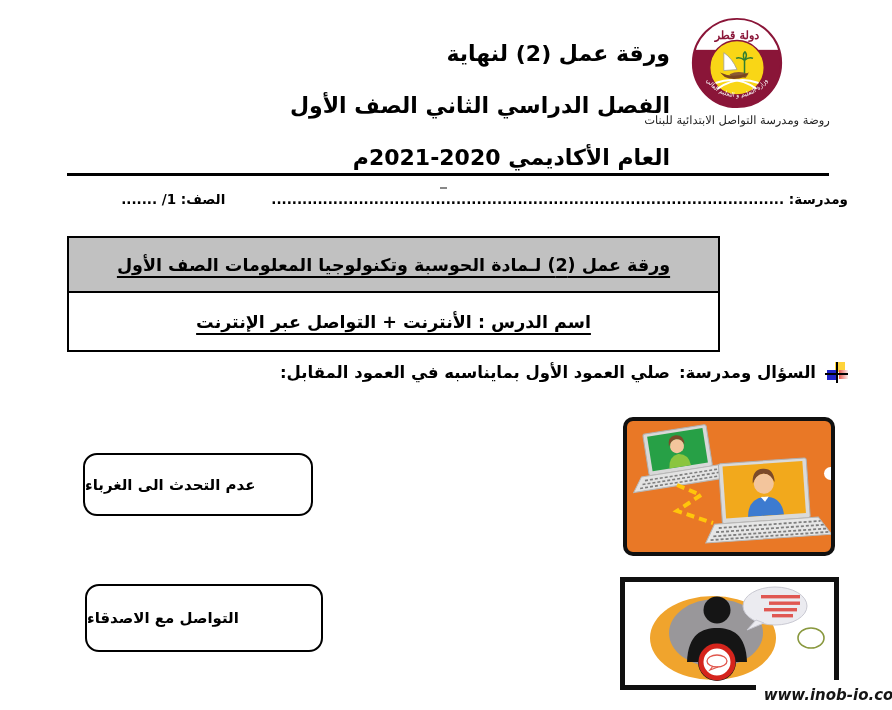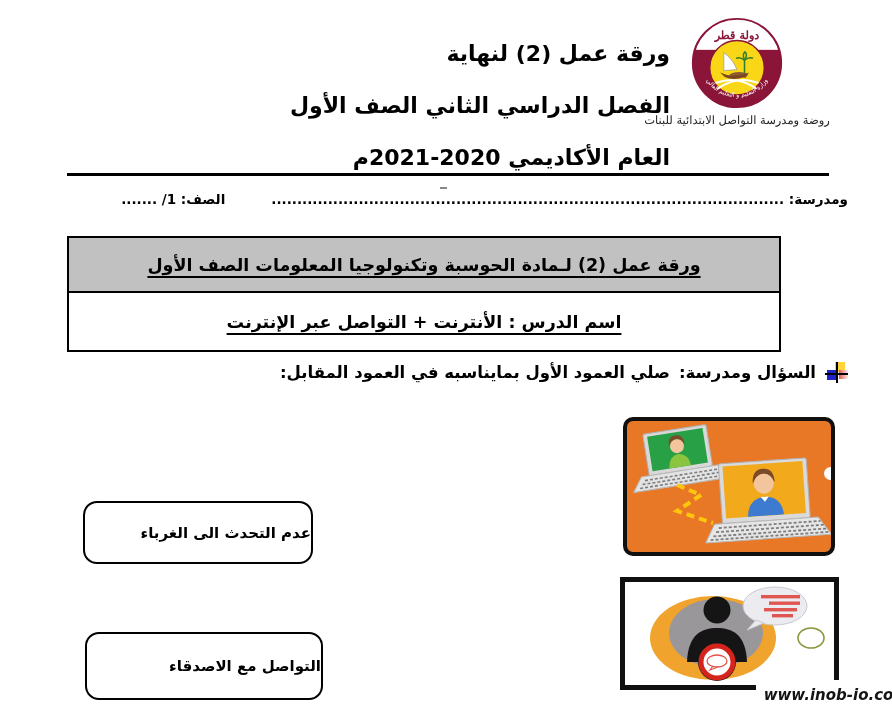--- a/index.html
+++ b/index.html
@@ -20,21 +20,21 @@
   .rule { position: absolute; top: 173px; left: 67px; width: 762px; height: 3px; background: #000; }
   .stray-dash { position: absolute; top: 187px; left: 440px; width: 7px; height: 2px; background: #888; }
   
   .student-line {
     position: absolute; top: 191px; right: 44px;
     display: flex; align-items: baseline; gap: 46px;
     font-weight: bold; font-size: 13.5px; white-space: nowrap;
   }
   .student-line .dots { letter-spacing: 0; font-weight: bold; }
   
-  .ws-table { position: absolute; top: 236px; left: 67px; width: 714px; border: 2px solid #000; background: #fff; }
+  .ws-table { position: absolute; top: 236px; left: 67px; width: 653px; border: 2px solid #000; background: #fff; }
   .ws-row {
     display: flex; align-items: center; justify-content: center;
     font-weight: bold; font-size: 17.5px;
   }
   .ws-row-1 { height: 55px; background: #C1C1C1; border-bottom: 2px solid #000; }
   .ws-row-2 { height: 57px; background: #fff; border-radius: 10px; }
   .ws-row span { text-decoration: underline; text-underline-offset: 5px; text-decoration-thickness: 1.5px; }
   
   .question-row {
     position: absolute; top: 362px; right: 44px;
@@ -43,22 +43,22 @@
   }
   .q-bullet { position: relative; width: 23px; height: 21px; flex: 0 0 auto; }
   .q-bullet .sq-yellow { position: absolute; left: 10px; top: 0; width: 10px; height: 10px; background: #FFD43A; }
   .q-bullet .sq-red { position: absolute; right: 0; top: 8px; width: 9px; height: 9px; background: linear-gradient(to right, #E4574D, #fdecea); }
   .q-bullet .sq-blue { position: absolute; left: 2px; top: 8px; width: 11px; height: 10px; background: #2024C8; }
   .q-bullet .vline { position: absolute; left: 11px; top: 0; width: 2px; height: 21px; background: #000; }
   .q-bullet .hline { position: absolute; left: 0; top: 11px; width: 23px; height: 2px; background: #000; }
   
   .answer-box {
     position: absolute; border: 2px solid #000; border-radius: 14px; background: #fff;
-    display: flex; align-items: center; justify-content: flex-start;
-    font-weight: bold; font-size: 15px; text-align: center; margin-top: 48px;
+    display: flex; align-items: center; justify-content: flex-end;
+    font-weight: bold; font-size: 15px; text-align: center;
   }
   .answer-box-1 { left: 83px; top: 453px; width: 230px; height: 63px; }
   .answer-box-2 { left: 85px; top: 584px; width: 238px; height: 68px; }
   .match-img { position: absolute; overflow: visible; }
   .match-img svg { position: absolute; left: 0; top: 0; width: 100%; height: 100%; }
   .img-1 { left: 623px; top: 417px; width: 212px; height: 139px; background: #E97826; border: 4px solid #101010; border-radius: 10px; overflow: hidden; }
   .img-1 .notch { position: absolute; right: -6px; top: 46px; width: 13px; height: 13px; border-radius: 50%; background: #fff; }
   .img-2 { left: 620px; top: 577px; width: 219px; height: 113px; background: #fff; border: 5px solid #101010; }
   
   .watermark {

